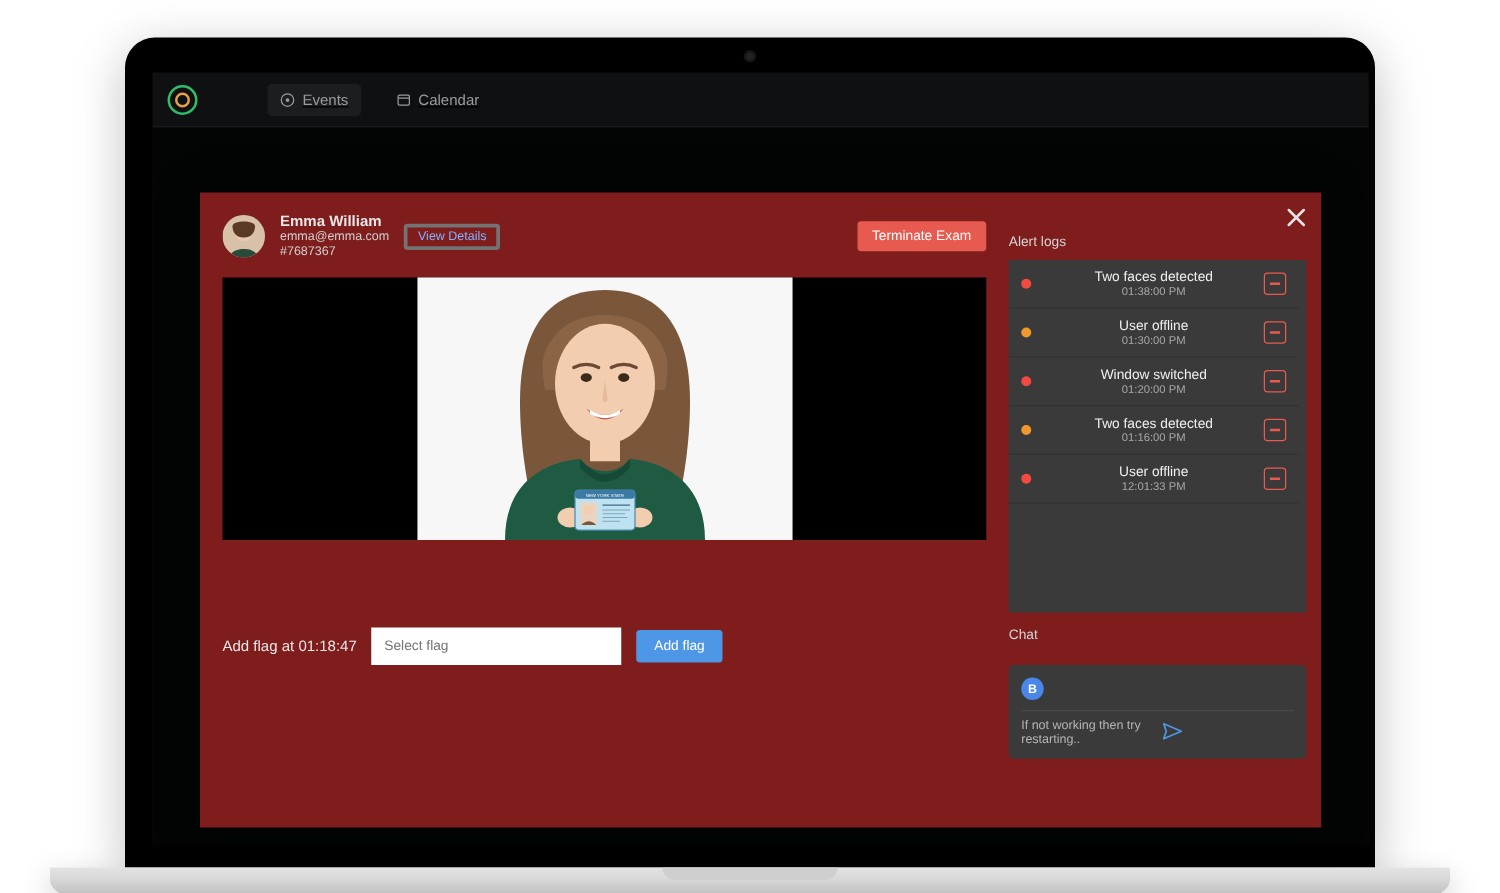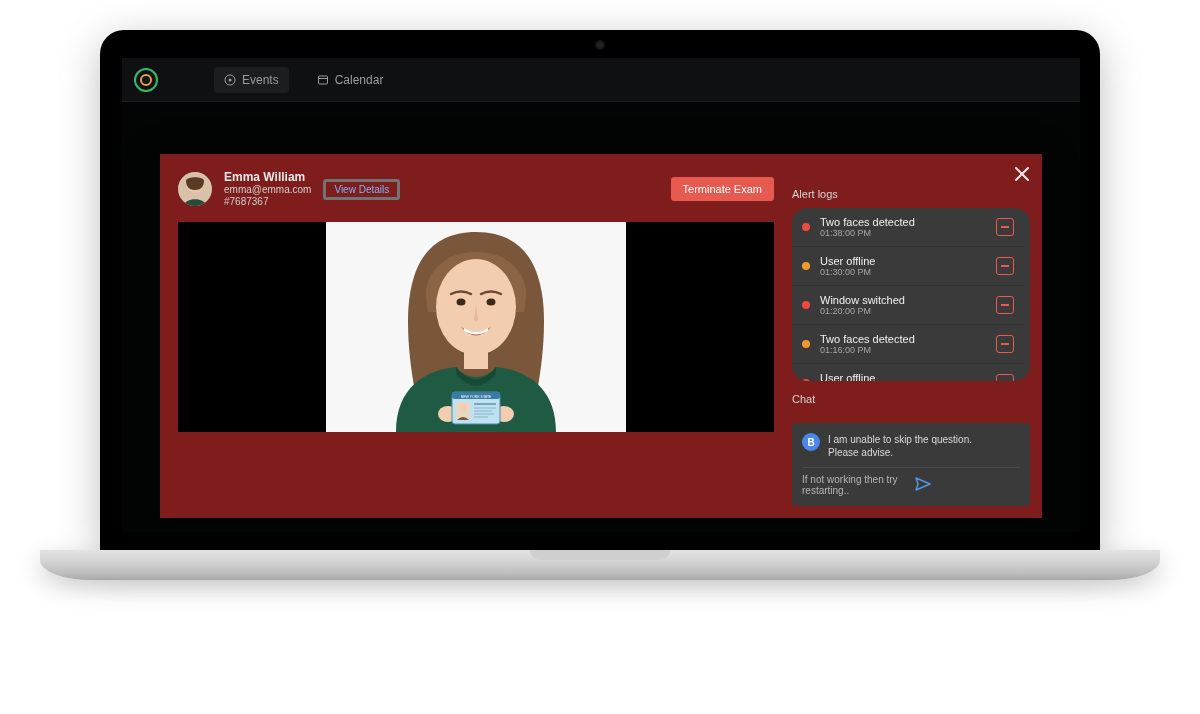--- a/index.html
+++ b/index.html
@@ -1,25 +1,26 @@
 <!DOCTYPE html>
 <html><head>
 <meta charset="utf-8">
 <style>
   * { box-sizing: border-box; margin: 0; padding: 0; }
   html, body { width: 1200px; height: 714px; background: #fff; font-family: "Segoe UI", Arial, sans-serif; overflow: hidden; }
 
   
   .laptop-wrap { position: absolute; left: 50%; top: 30px; transform: translateX(-50%); width: 1000px; }
   .laptop-screen-frame {
-    width: 1000px; height: 520px;
+    width: 1000px; height: 664px;
     background: #000; border-radius: 24px 24px 0 0;
-    padding: 28px 20px 18px 22px;
+    padding: 28px 5px 18px 22px;
     box-shadow: 0 10px 40px rgba(0,0,0,0.25);
     position: relative;
+    text-decoration: underline;
   }
   .camera {
     position: absolute; top: 12px; left: 50%; transform: translateX(-50%);
     width: 6px; height: 6px; border-radius: 50%;
     background: #222; box-shadow: 0 0 0 2px #151515;
   }
   .laptop-base {
     width: 1120px; height: 30px;
     margin-left: -60px;
     background: linear-gradient(#e3e3e3 0%, #d8d8d8 30%, #bcbcbc 80%, #a7a7a7 100%);
@@ -110,22 +111,22 @@
     background: #fff; color: #777;
   }
   .add-flag {
     background: #4e96e6; color: #fff; border: none; font-size: 11px;
     padding: 7px 14px; border-radius: 3px; cursor: pointer;
   }
 
   
   .section-title { font-size: 11px; color: #d4d4d4; margin-bottom: 8px; margin-top: 2px; }
   .alert-list {
-    background: #3a3a3a; border-radius: 15px; position: relative;
-    height: 282px; overflow: hidden;
+    background: #3a3a3a; border-radius: 0; position: relative;
+    height: 282px; overflow: hidden; text-align: center;
   }
   .alert-scroll { position: absolute; inset: 0 6px 0 0; overflow-y: auto; }
   .alert-scroll::-webkit-scrollbar { width: 4px; }
   .alert-scroll::-webkit-scrollbar-thumb { background: #6d6d6d; border-radius: 2px; }
   .alert-item {
     display: flex; align-items: center; padding: 8px 10px;
     border-bottom: 1px solid #323232;
   }
   .alert-dot { width: 8px; height: 8px; border-radius: 50%; margin-right: 10px; flex: 0 0 auto; }
   .dot-red { background: #f04a41; }
@@ -251,20 +252,25 @@
                   <path d="M131 198 Q137 192 143 198 Z" fill="#7a573b"></path>
                   <line x1="148" y1="182" x2="170" y2="182" stroke="#3a6a8a" stroke-width="1"></line>
                   <line x1="148" y1="186" x2="170" y2="186" stroke="#7aa6c0" stroke-width="0.8"></line>
                   <line x1="148" y1="189" x2="166" y2="189" stroke="#7aa6c0" stroke-width="0.8"></line>
                   <line x1="148" y1="192" x2="168" y2="192" stroke="#7aa6c0" stroke-width="0.8"></line>
                   <line x1="148" y1="195" x2="162" y2="195" stroke="#7aa6c0" stroke-width="0.8"></line>
                 </svg>
               </div>
             </div>
 
+            <div class="flag-row">
+              <span class="flag-label">Add flag at 01:18:47</span>
+              <input class="flag-input" type="text" placeholder="Select flag" style="">
+              <button class="add-flag">Add flag</button>
+            </div>
           </div>
 
           <div class="modal-right">
             <div class="close-btn">
               <svg width="16" height="16" viewBox="0 0 16 16">
                 <line x1="2" y1="2" x2="14" y2="14" stroke="#e5e5e5" stroke-width="2" stroke-linecap="round"></line>
                 <line x1="14" y1="2" x2="2" y2="14" stroke="#e5e5e5" stroke-width="2" stroke-linecap="round"></line>
               </svg>
             </div>
 
@@ -321,24 +327,20 @@
                       <span></span>
                     </div>
                   </div>
                 </div>
             </div>
 
             <div class="section-title" style="margin-top:12px;">Chat</div>
             <div class="chat-box">
               <div class="chat-row">
                 <div class="chat-avatar av-blue">B</div>
-                <div class="chat-line">
-                  <span>I am unable to skip the question.</span><br>
-                  <span>Please advise.</span>
-                </div>
               </div>
               <div class="chat-input-row">
                 <span>If not working then try restarting..</span>
                 <span class="send-icon">
                   <svg width="16" height="14" viewBox="0 0 16 14">
                     <path d="M1 1 L15 7 L1 13 L3 7 Z" fill="none" stroke="#4e96e6" stroke-width="1.4" stroke-linejoin="round"></path>
                   </svg>
                 </span>
               </div>
             </div>

